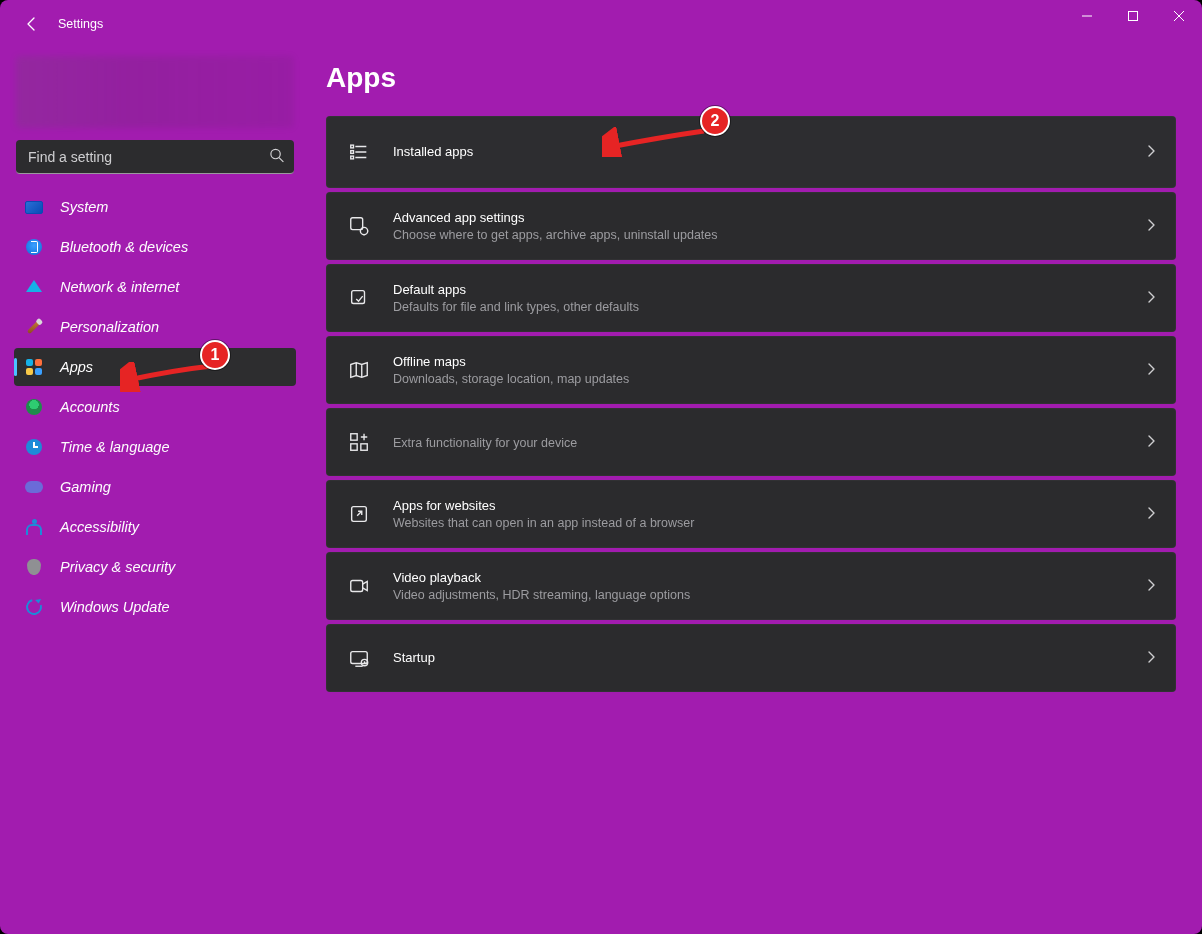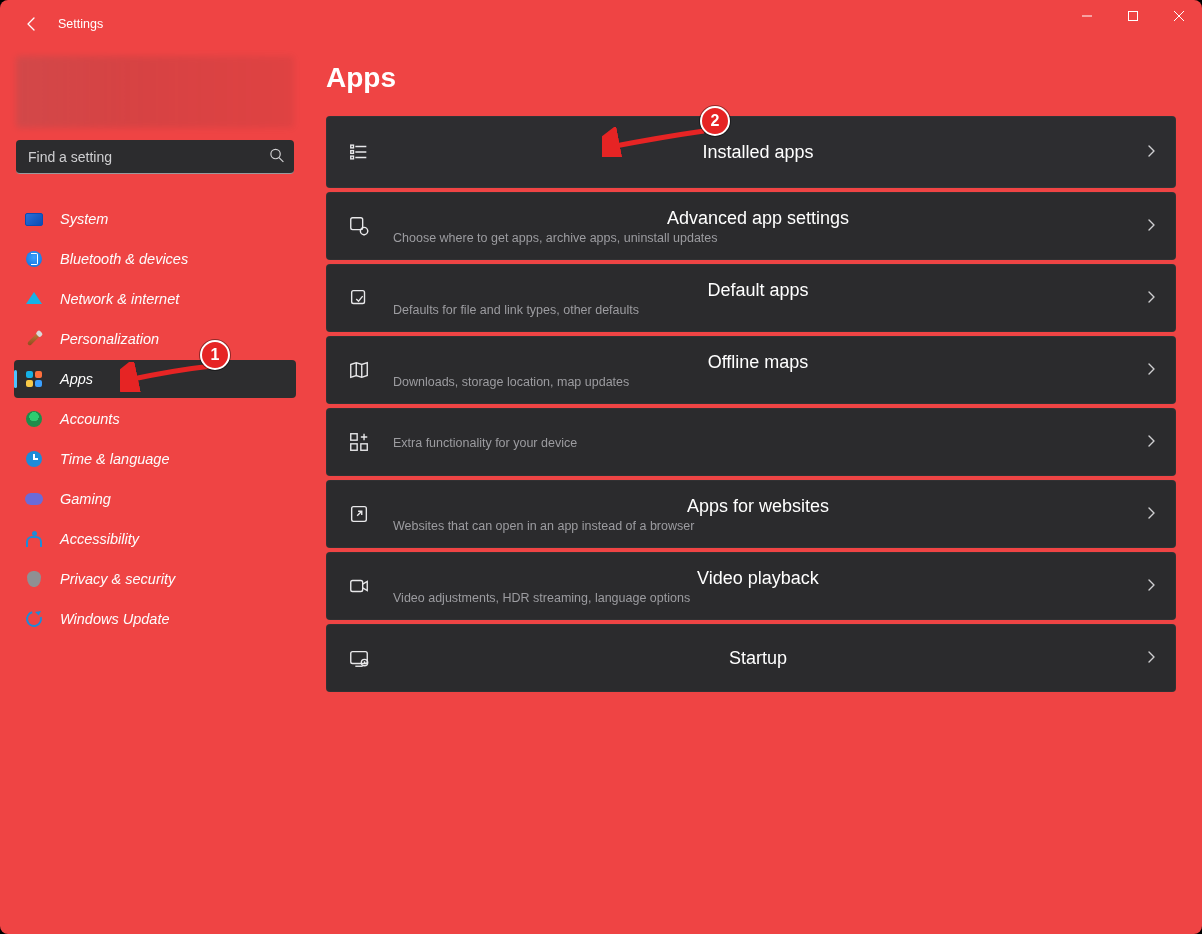--- a/index.html
+++ b/index.html
@@ -7,21 +7,21 @@
     background: #000;
     width: 1202px;
     height: 934px;
     overflow: hidden;
     color: #fff;
   }
   .window {
     position: relative;
     width: 1202px;
     height: 934px;
-    background: #ef4444;
+    background: #a21caf;
     border-radius: 8px;
     overflow: hidden;
   }
   
   .titlebar {
     display: flex;
     align-items: center;
     height: 48px;
     padding-left: 16px;
     position: relative;
@@ -62,21 +62,21 @@
   }
   .profile {
     height: 72px;
     margin: 0 10px 6px 10px;
     border-radius: 4px;
     background: linear-gradient(90deg, rgba(90,90,95,0.35) 0%, rgba(60,60,65,0.25) 40%, rgba(45,45,48,0.15) 100%);
     filter: blur(3px);
     opacity: .55;
   }
   .search-wrap {
-    margin: 6px 10px 26px 10px;
+    margin: 6px 10px 14px 10px;
     position: relative;
   }
   .search-wrap input {
     width: 100%;
     height: 34px;
     background: #2c2c2e;
     border: none;
     border-bottom: 1.5px solid #9a9a9d;
     border-radius: 4px;
     color: #cfcfd1;
@@ -169,21 +169,21 @@
     gap: 22px;
   }
   .card.first { height: 72px; background:#2d2d30; }
   .card .card-icon {
     width: 24px; height: 24px;
     display:flex;align-items:center;justify-content:center;
     color: #e8e8ea;
     flex-shrink: 0;
   }
   .card .card-body { flex: 1; }
-  .card .card-title { font-size: 18px; color: #fff; line-height: 1.25; text-align: center;}
+  .card .card-title { font-size: 13px; color: #fff; line-height: 1.25;}
   .card .card-sub { font-size: 12.5px; color: #9c9ca0; margin-top: 2px;}
   .card .chev { color:#cfcfd1; flex-shrink:0; }
 
   
   .annot {
     position: absolute;
     pointer-events: none;
   }
   .marker {
     width: 30px; height: 30px;

